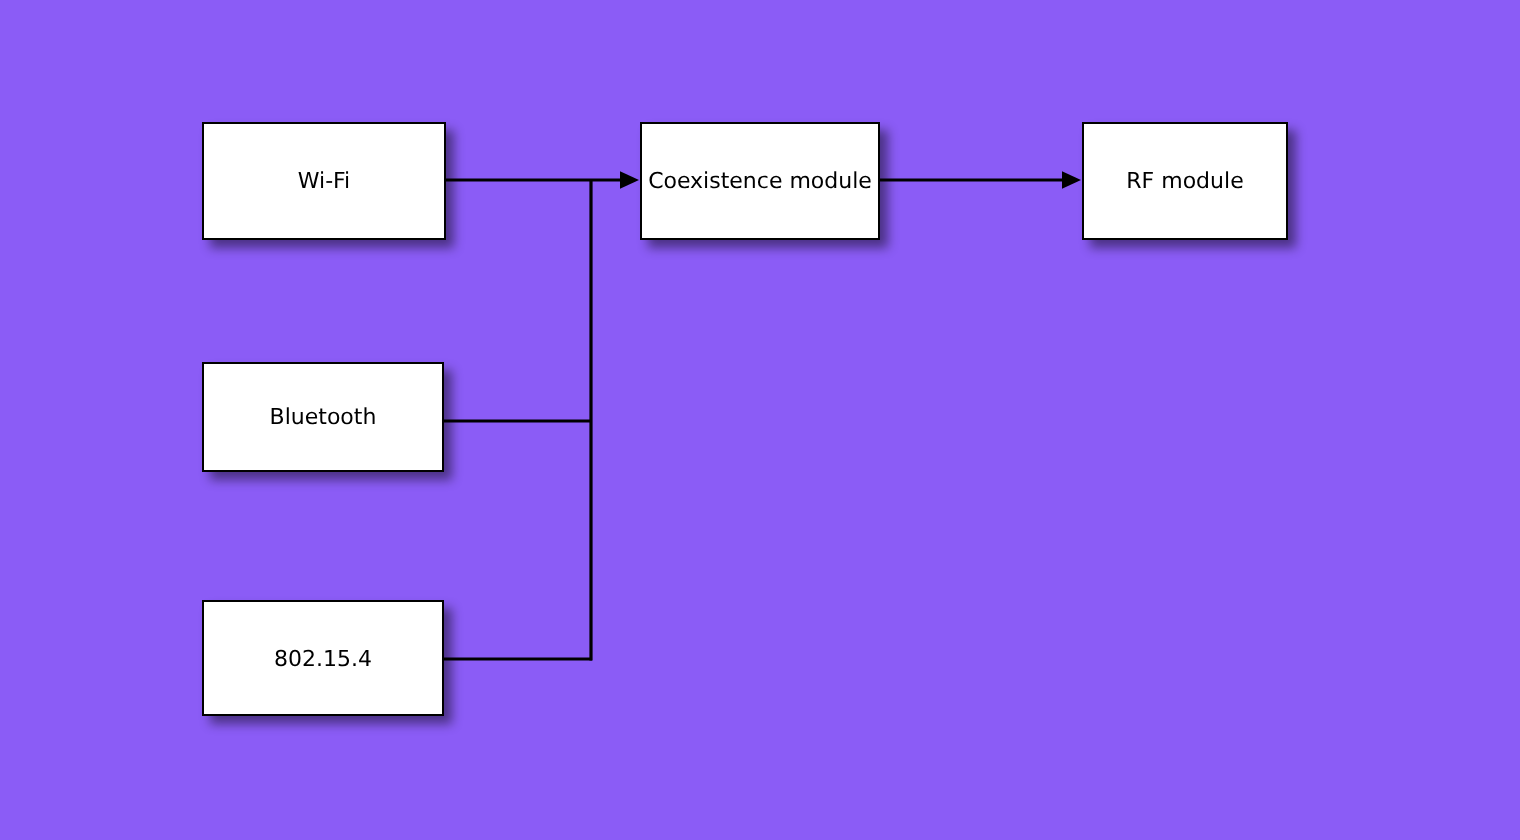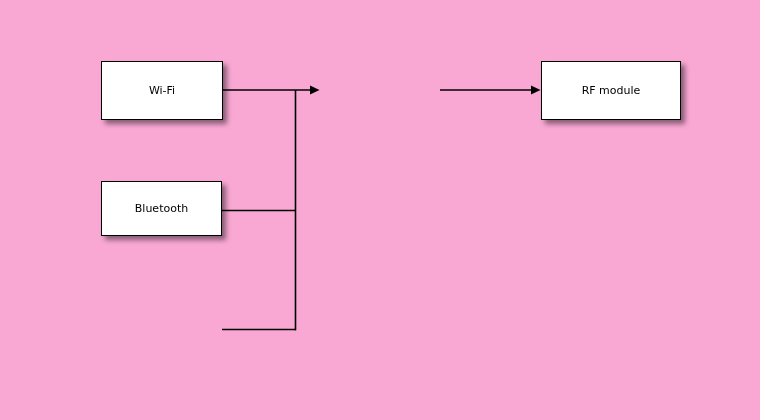--- a/index.html
+++ b/index.html
@@ -3,21 +3,21 @@
 <meta charset="utf-8">
 <style>
   html, body {
     margin: 0;
     padding: 0;
   }
   .canvas {
     position: relative;
     width: 760px;
     height: 420px;
-    background: #f9a8d4;
+    background: #8b5cf6;
     overflow: hidden;
     font-family: "DejaVu Sans", "Liberation Sans", sans-serif;
   }
   .connectors {
     position: absolute;
     left: 0;
     top: 0;
     width: 760px;
     height: 420px;
   }
@@ -32,21 +32,21 @@
     justify-content: center;
     text-align: center;
     font-size: 11px;
     color: #000000;
     white-space: nowrap;
   }
   .node-wifi        { left: 101px; top: 61px;  width: 122px; height: 59px; }
   .node-bluetooth   { left: 101px; top: 181px; width: 121px; height: 55px; }
   .node-802154      { left: 101px; top: 300px; width: 121px; height: 58px; }
   .node-coexistence { left: 320px; top: 61px;  width: 120px; height: 59px; }
-  .node-rf          { left: 541px; top: 61px;  width: 140px; height: 59px; }
+  .node-rf          { left: 541px; top: 61px;  width: 103px; height: 59px; }
 </style>
 </head>
 <body>
 
 <div class="canvas">
 
   <svg class="connectors" viewBox="0 0 760 420" xmlns="http://www.w3.org/2000/svg">
 
     <line x1="223" y1="90" x2="310.5" y2="90" stroke="#000000" stroke-width="1.6"></line>
     <polygon points="310,85.6 319.5,90 310,94.4" fill="#000000"></polygon>
@@ -62,19 +62,25 @@
   </svg>
 
   <div class="node node-wifi">
     <span>Wi-Fi</span>
   </div>
 
   <div class="node node-bluetooth">
     <span>Bluetooth</span>
   </div>
 
+  <div class="node node-802154">
+    <span>802.15.4</span>
+  </div>
 
+  <div class="node node-coexistence">
+    <span>Coexistence module</span>
+  </div>
 
   <div class="node node-rf">
     <span>RF module</span>
   </div>
 
 </div>
 
 </body></html>

